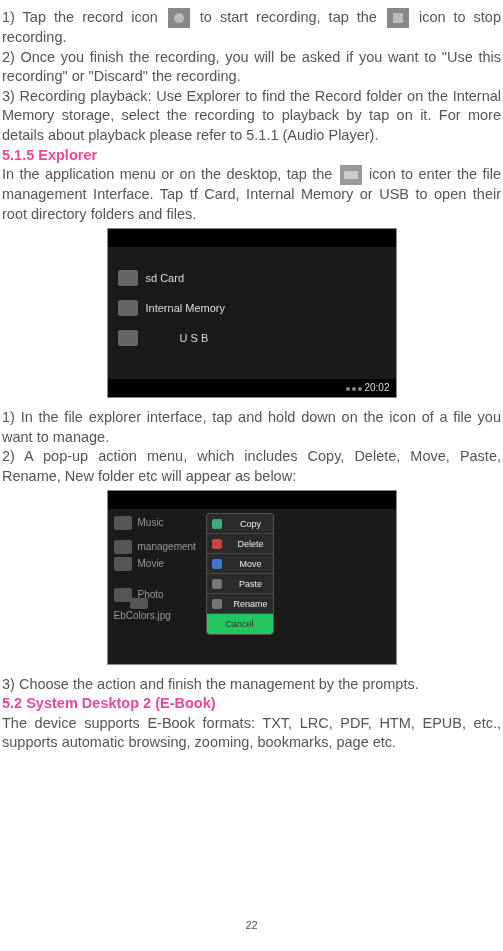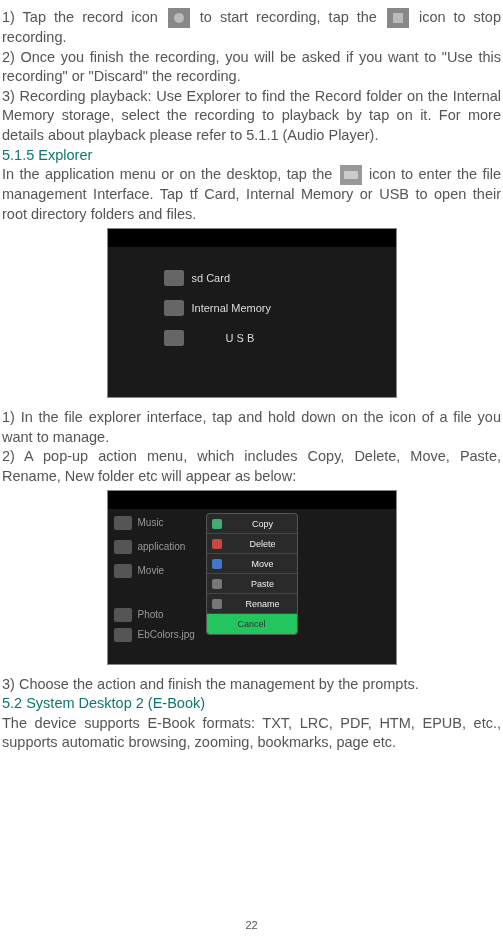--- a/index.html
+++ b/index.html
@@ -9,21 +9,21 @@
       background: #fff;
       font-family: Arial, sans-serif;
       font-size: 14.5px;
       color: #555;
       padding: 8px 2px 20px 2px;
       position: relative;
       line-height: 1.35;
     }
     .para { text-align: justify; }
     .line1 { word-spacing: 2px; }
-    .bold { font-weight: normal; color: #0f766e; }
+    .bold { font-weight: bold; color: #ec4899; }
     .icon-box {
       display: inline-block;
       width: 22px;
       height: 20px;
       background: #888;
       vertical-align: middle;
       margin: 0 2px;
       position: relative;
     }
     .icon-record::after {
@@ -88,21 +88,20 @@
       vertical-align: middle;
     }
     .fig1 .row {
       position: absolute;
       left: 10px;
       height: 26px;
       color: #ddd;
       font-size: 11px;
       display: flex;
       align-items: center;
-      margin-left: 46px;
     }
     .fig1 .row .ricon {
       width: 20px; height: 16px;
       background: #666;
       border-radius: 2px;
       margin-right: 8px;
     }
     .fig1 .r1 { top: 36px; }
     .fig1 .r2 { top: 66px; }
     .fig1 .r3 { top: 96px; gap: 34px; }
@@ -116,27 +115,27 @@
       align-items: center;
     }
     .fig2 .listrow .licon {
       width: 18px; height: 14px;
       background: #555;
       border-radius: 2px;
       margin-right: 6px;
     }
     .fig2 .lr1 { top: 20px; }
     .fig2 .lr2 { top: 44px; }
-    .fig2 .lr3 { top: 68px; }
-    .fig2 .lr4 { top: 92px; margin-top: 20px; }
-    .fig2 .lr5 { top: 132px; }
+    .fig2 .lr3 { top: 61px; }
+    .fig2 .lr4 { top: 92px; }
+    .fig2 .lr5 { top: 107px; flex-direction: column; }
     .fig2 .popup {
       position: absolute;
       top: 22px; left: 98px;
-      width: 92px;
+      width: 68px;
       background: #2a2a2a;
       border: 1px solid #555;
       border-radius: 3px;
     }
     .fig2 .popup .pitem {
       height: 20px;
       color: #eee;
       font-size: 9px;
       padding-left: 22px;
       line-height: 20px;
@@ -201,36 +200,40 @@
         <span>sd Card</span>
       </div>
     <div class="row r2">
         <div class="ricon"></div>
         <span>Internal Memory</span>
       </div>
     <div class="row r3">
         <div class="ricon"></div>
         <span>U S B</span>
       </div>
+    <div class="statusbar-bottom">
+      <span class="dot"></span><span class="dot"></span><span class="dot"></span>
+      <span>20:02</span>
+    </div>
   </div>
 </div>
 
 <div class="para">1) In the file explorer interface, tap and hold down on the icon of a file you want to manage.</div>
 <div class="para">2) A pop-up action menu, which includes Copy, Delete, Move, Paste, Rename, New folder etc will appear as below:</div>
 
 <div class="fig-wrap">
   <div class="fig fig2">
     <div class="statusbar"></div>
     <div class="listrow lr1">
         <div class="licon"></div>
         <span>Music</span>
       </div>
     <div class="listrow lr2">
         <div class="licon"></div>
-        <span>application</span>
+        <span>management</span>
       </div>
     <div class="listrow lr3">
         <div class="licon"></div>
         <span>Movie</span>
       </div>
     <div class="listrow lr4">
         <div class="licon"></div>
         <span>Photo</span>
       </div>
     <div class="listrow lr5">

